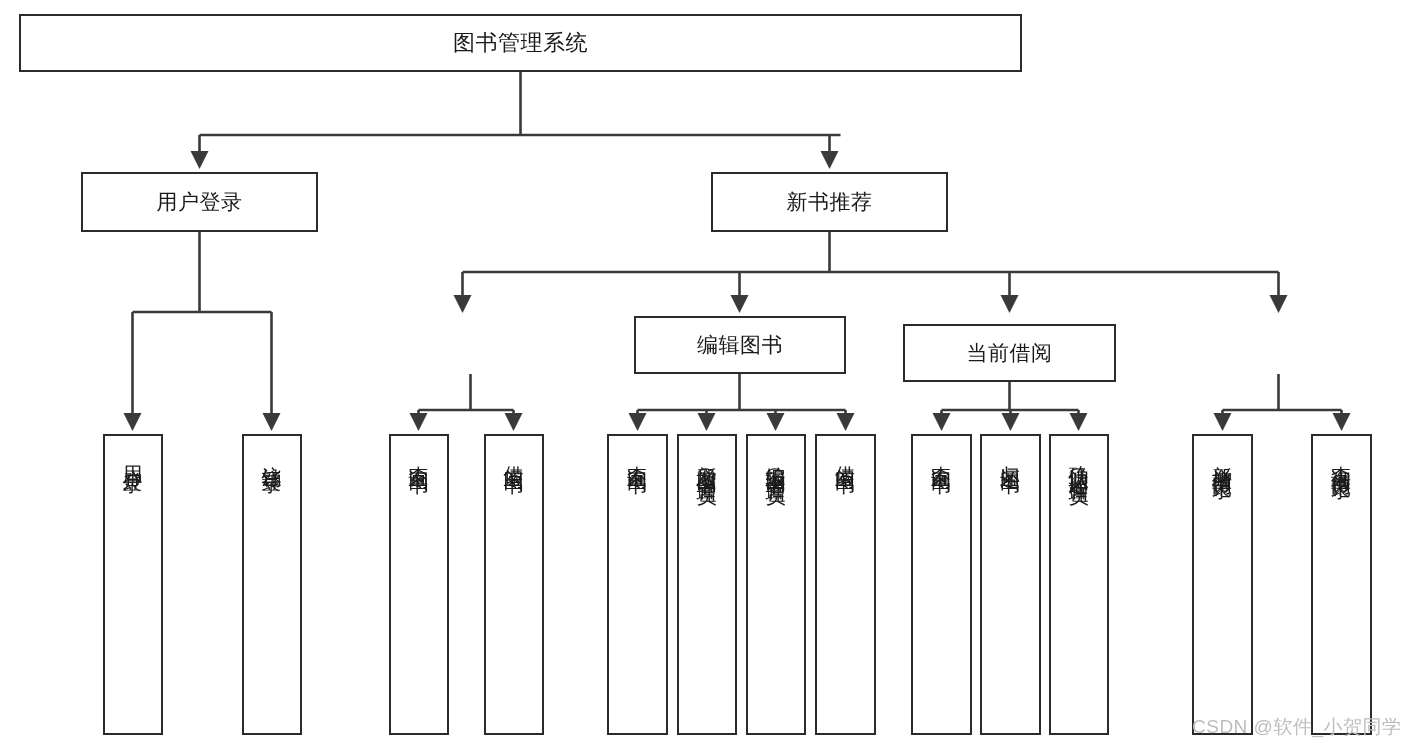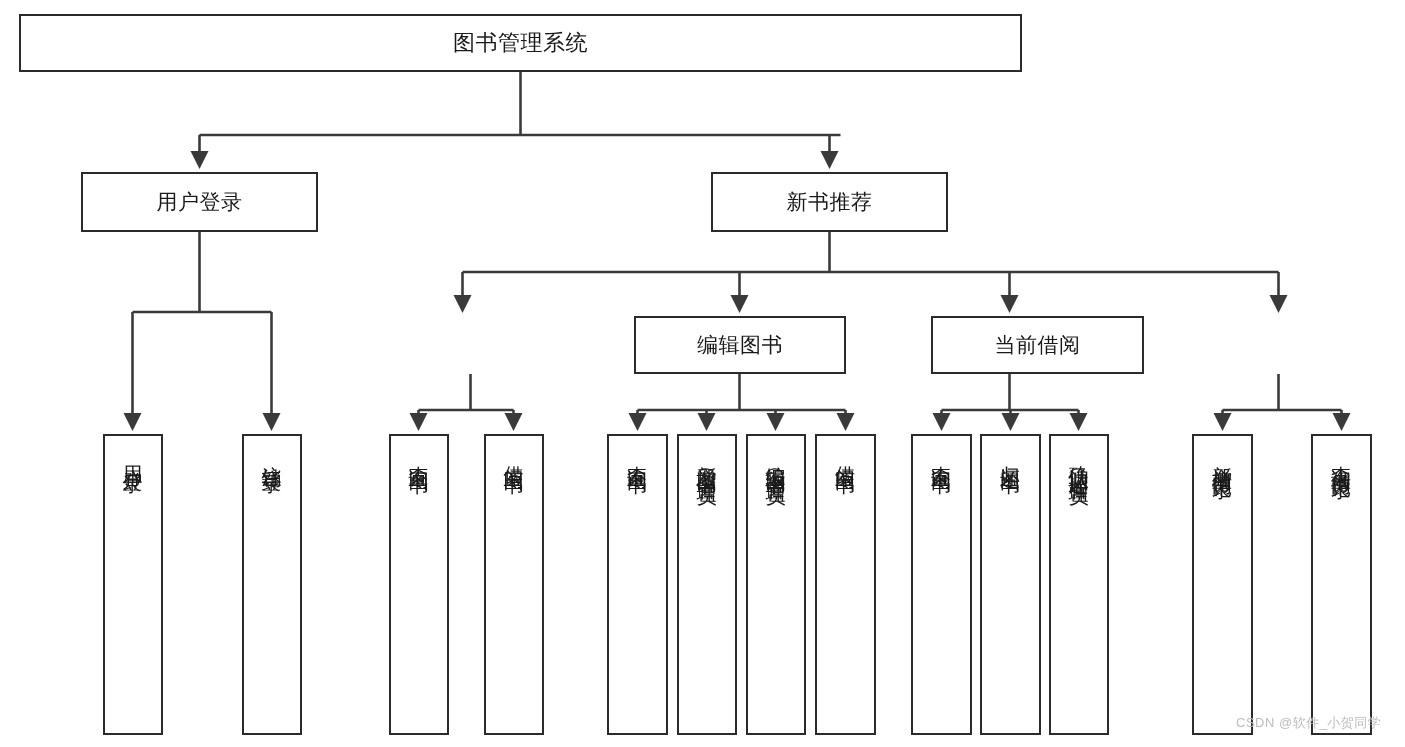--- a/index.html
+++ b/index.html
@@ -60,25 +60,24 @@
     text-orientation: upright;
     font-size: 20px;
     line-height: 1.0;
     letter-spacing: 3px;
     white-space: normal;
     max-height: 286px;
   }
   .watermark {
     position: absolute;
     color: #bdbdbd;
-    font-size: 13px;
+    font-size: 19px;
     letter-spacing: 0.5px;
     white-space: nowrap;
     user-select: none;
-    padding-left: 44px;
   }
 </style>
 </head>
 <body>
 
 <div id="canvas">
 
   <svg id="edges" viewBox="0 0 1405 747" xmlns="http://www.w3.org/2000/svg">
     <defs>
       <marker id="arrow" viewBox="0 0 12 12" refX="10" refY="6" markerWidth="7" markerHeight="7" orient="auto-start-reverse">
@@ -139,21 +138,21 @@
 
   <div class="node h" style="left:711px; top:172px; width:237px; height:60px;">
     <span class="node-label">新书推荐</span>
   </div>
 
 
   <div class="node h" style="left:634px; top:316px; width:212px; height:58px;">
     <span class="node-label">编辑图书</span>
   </div>
 
-  <div class="node h" style="left:903px; top:316px; width:213px; height:58px;margin-left:28px;">
+  <div class="node h" style="left:903px; top:324px; width:213px; height:58px;">
     <span class="node-label">当前借阅</span>
   </div>
 
 
   <div class="node v" style="left:103px; top:434px; width:60px; height:301px;">
     <span class="node-label">用户登录</span>
   </div>
   <div class="node v" style="left:242px; top:434px; width:60px; height:301px;">
     <span class="node-label">注销登录</span>
   </div>

